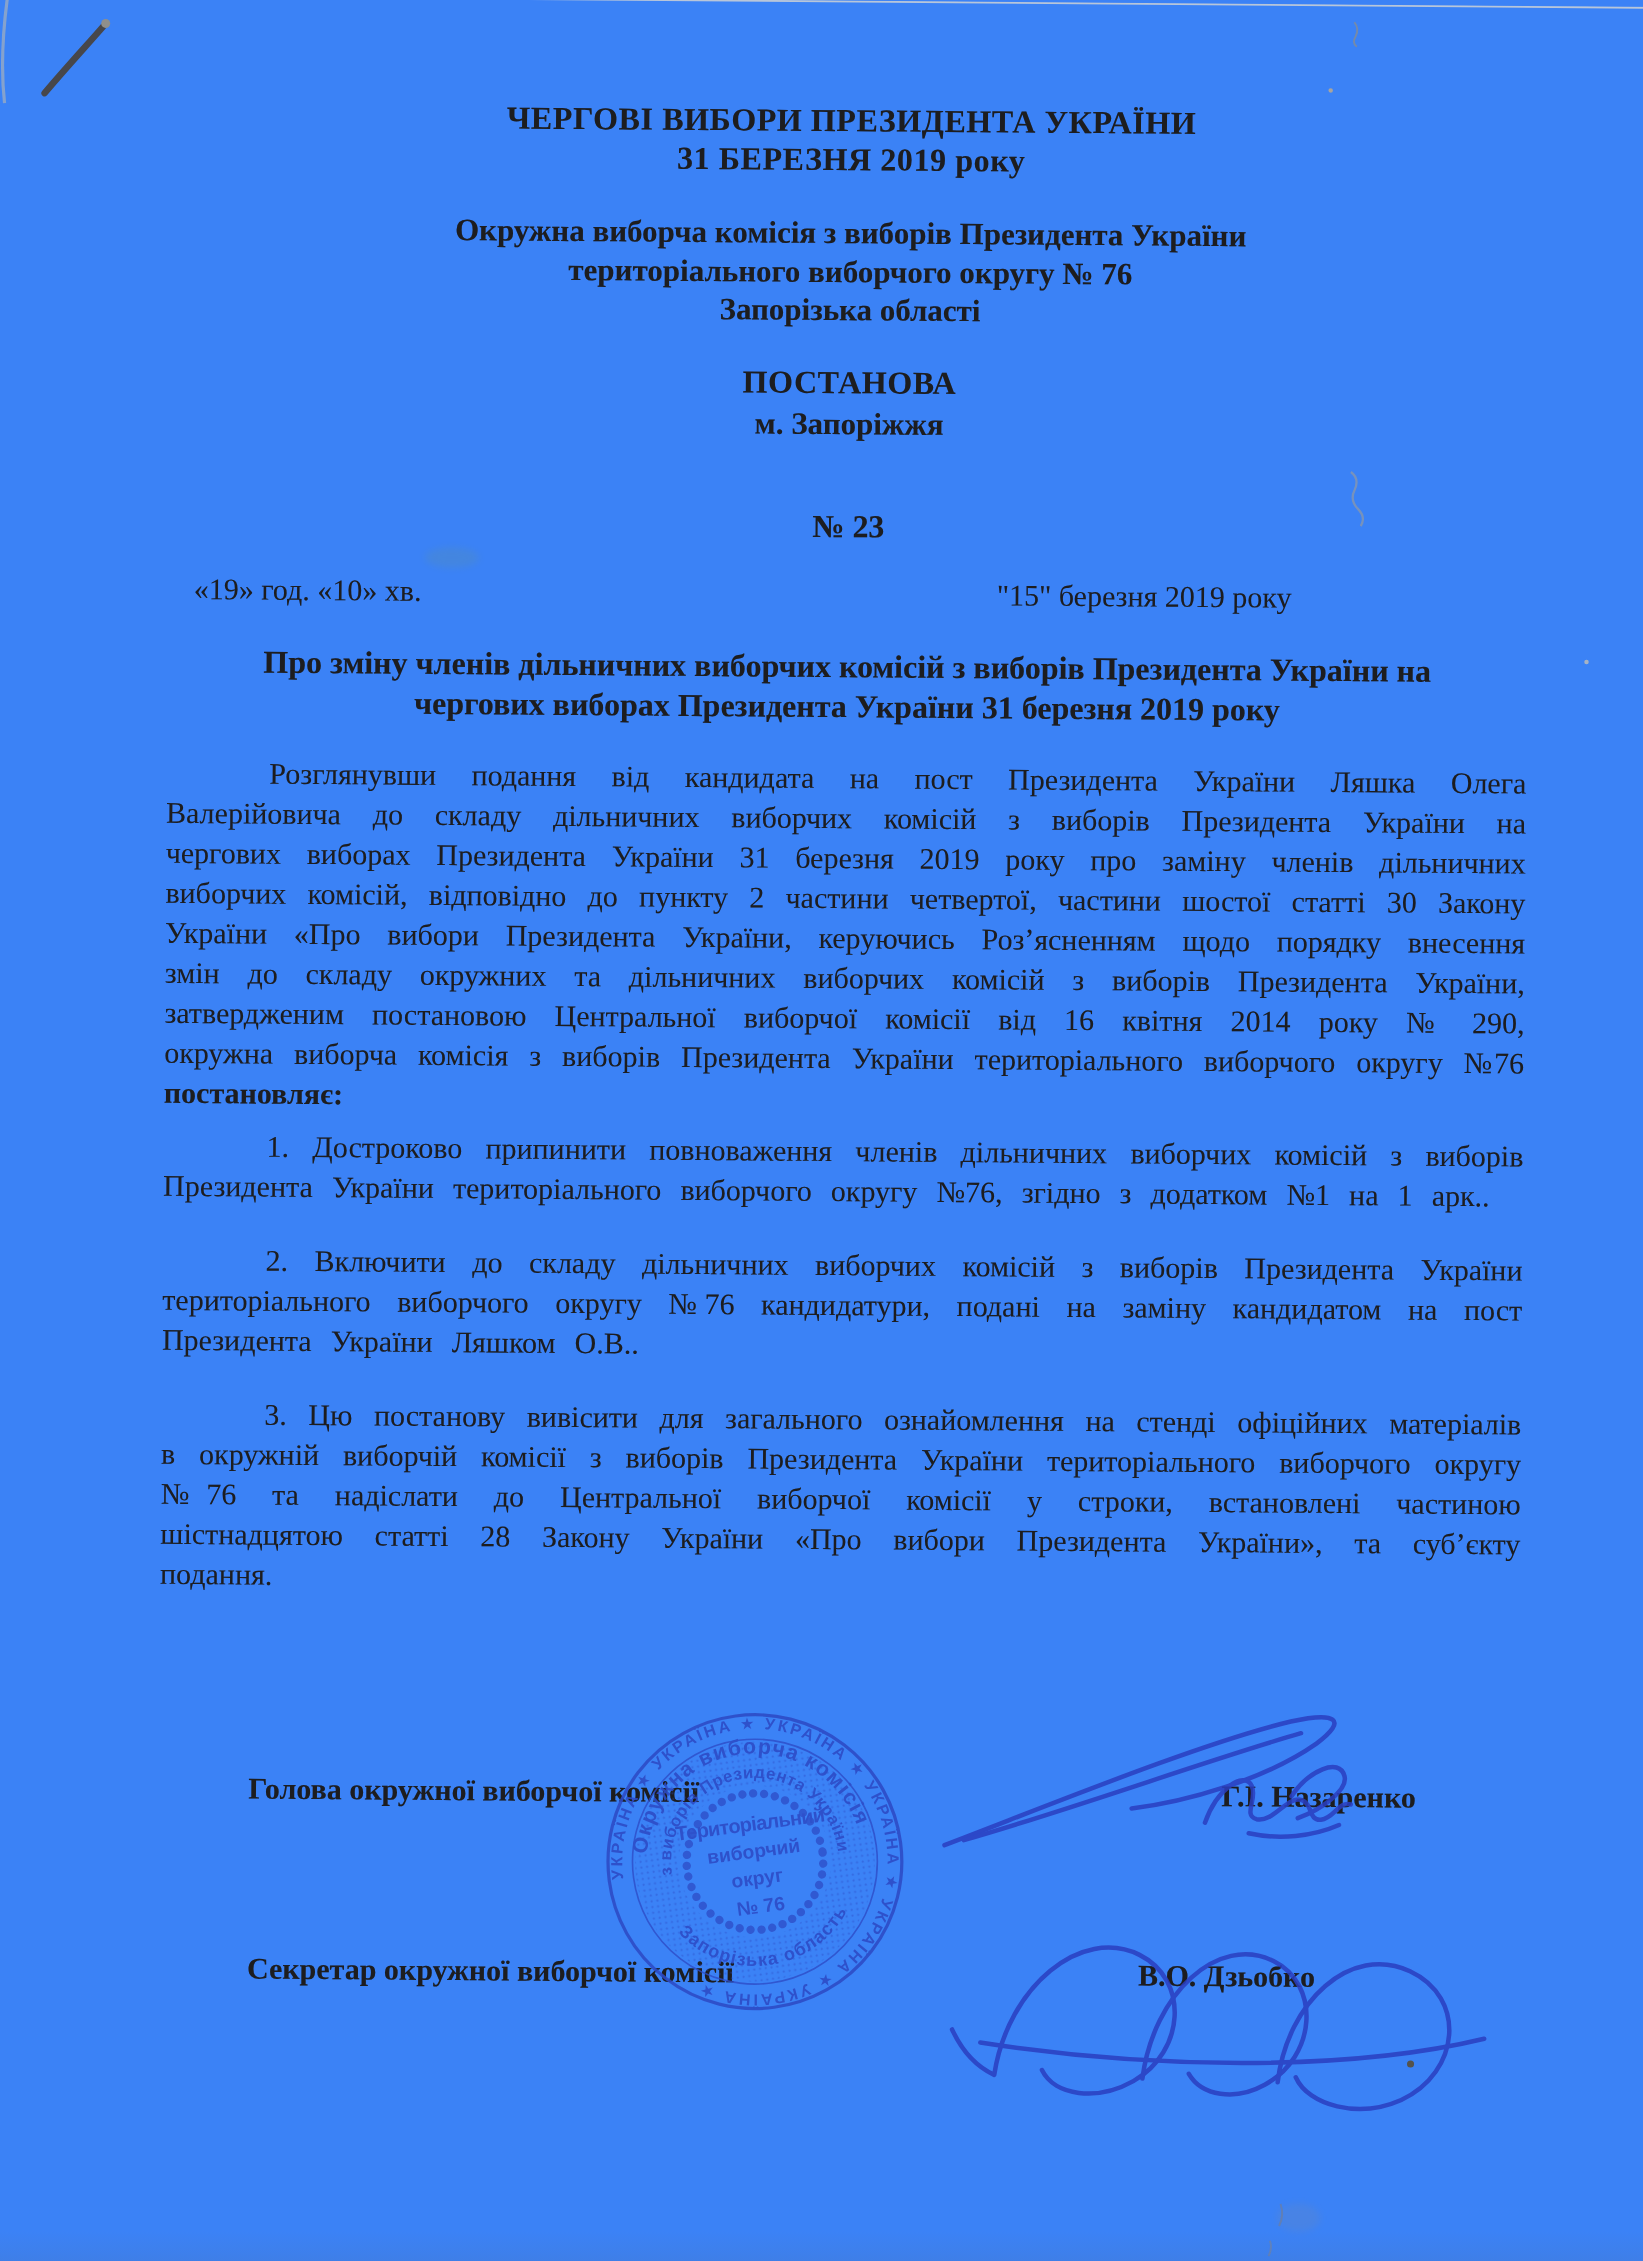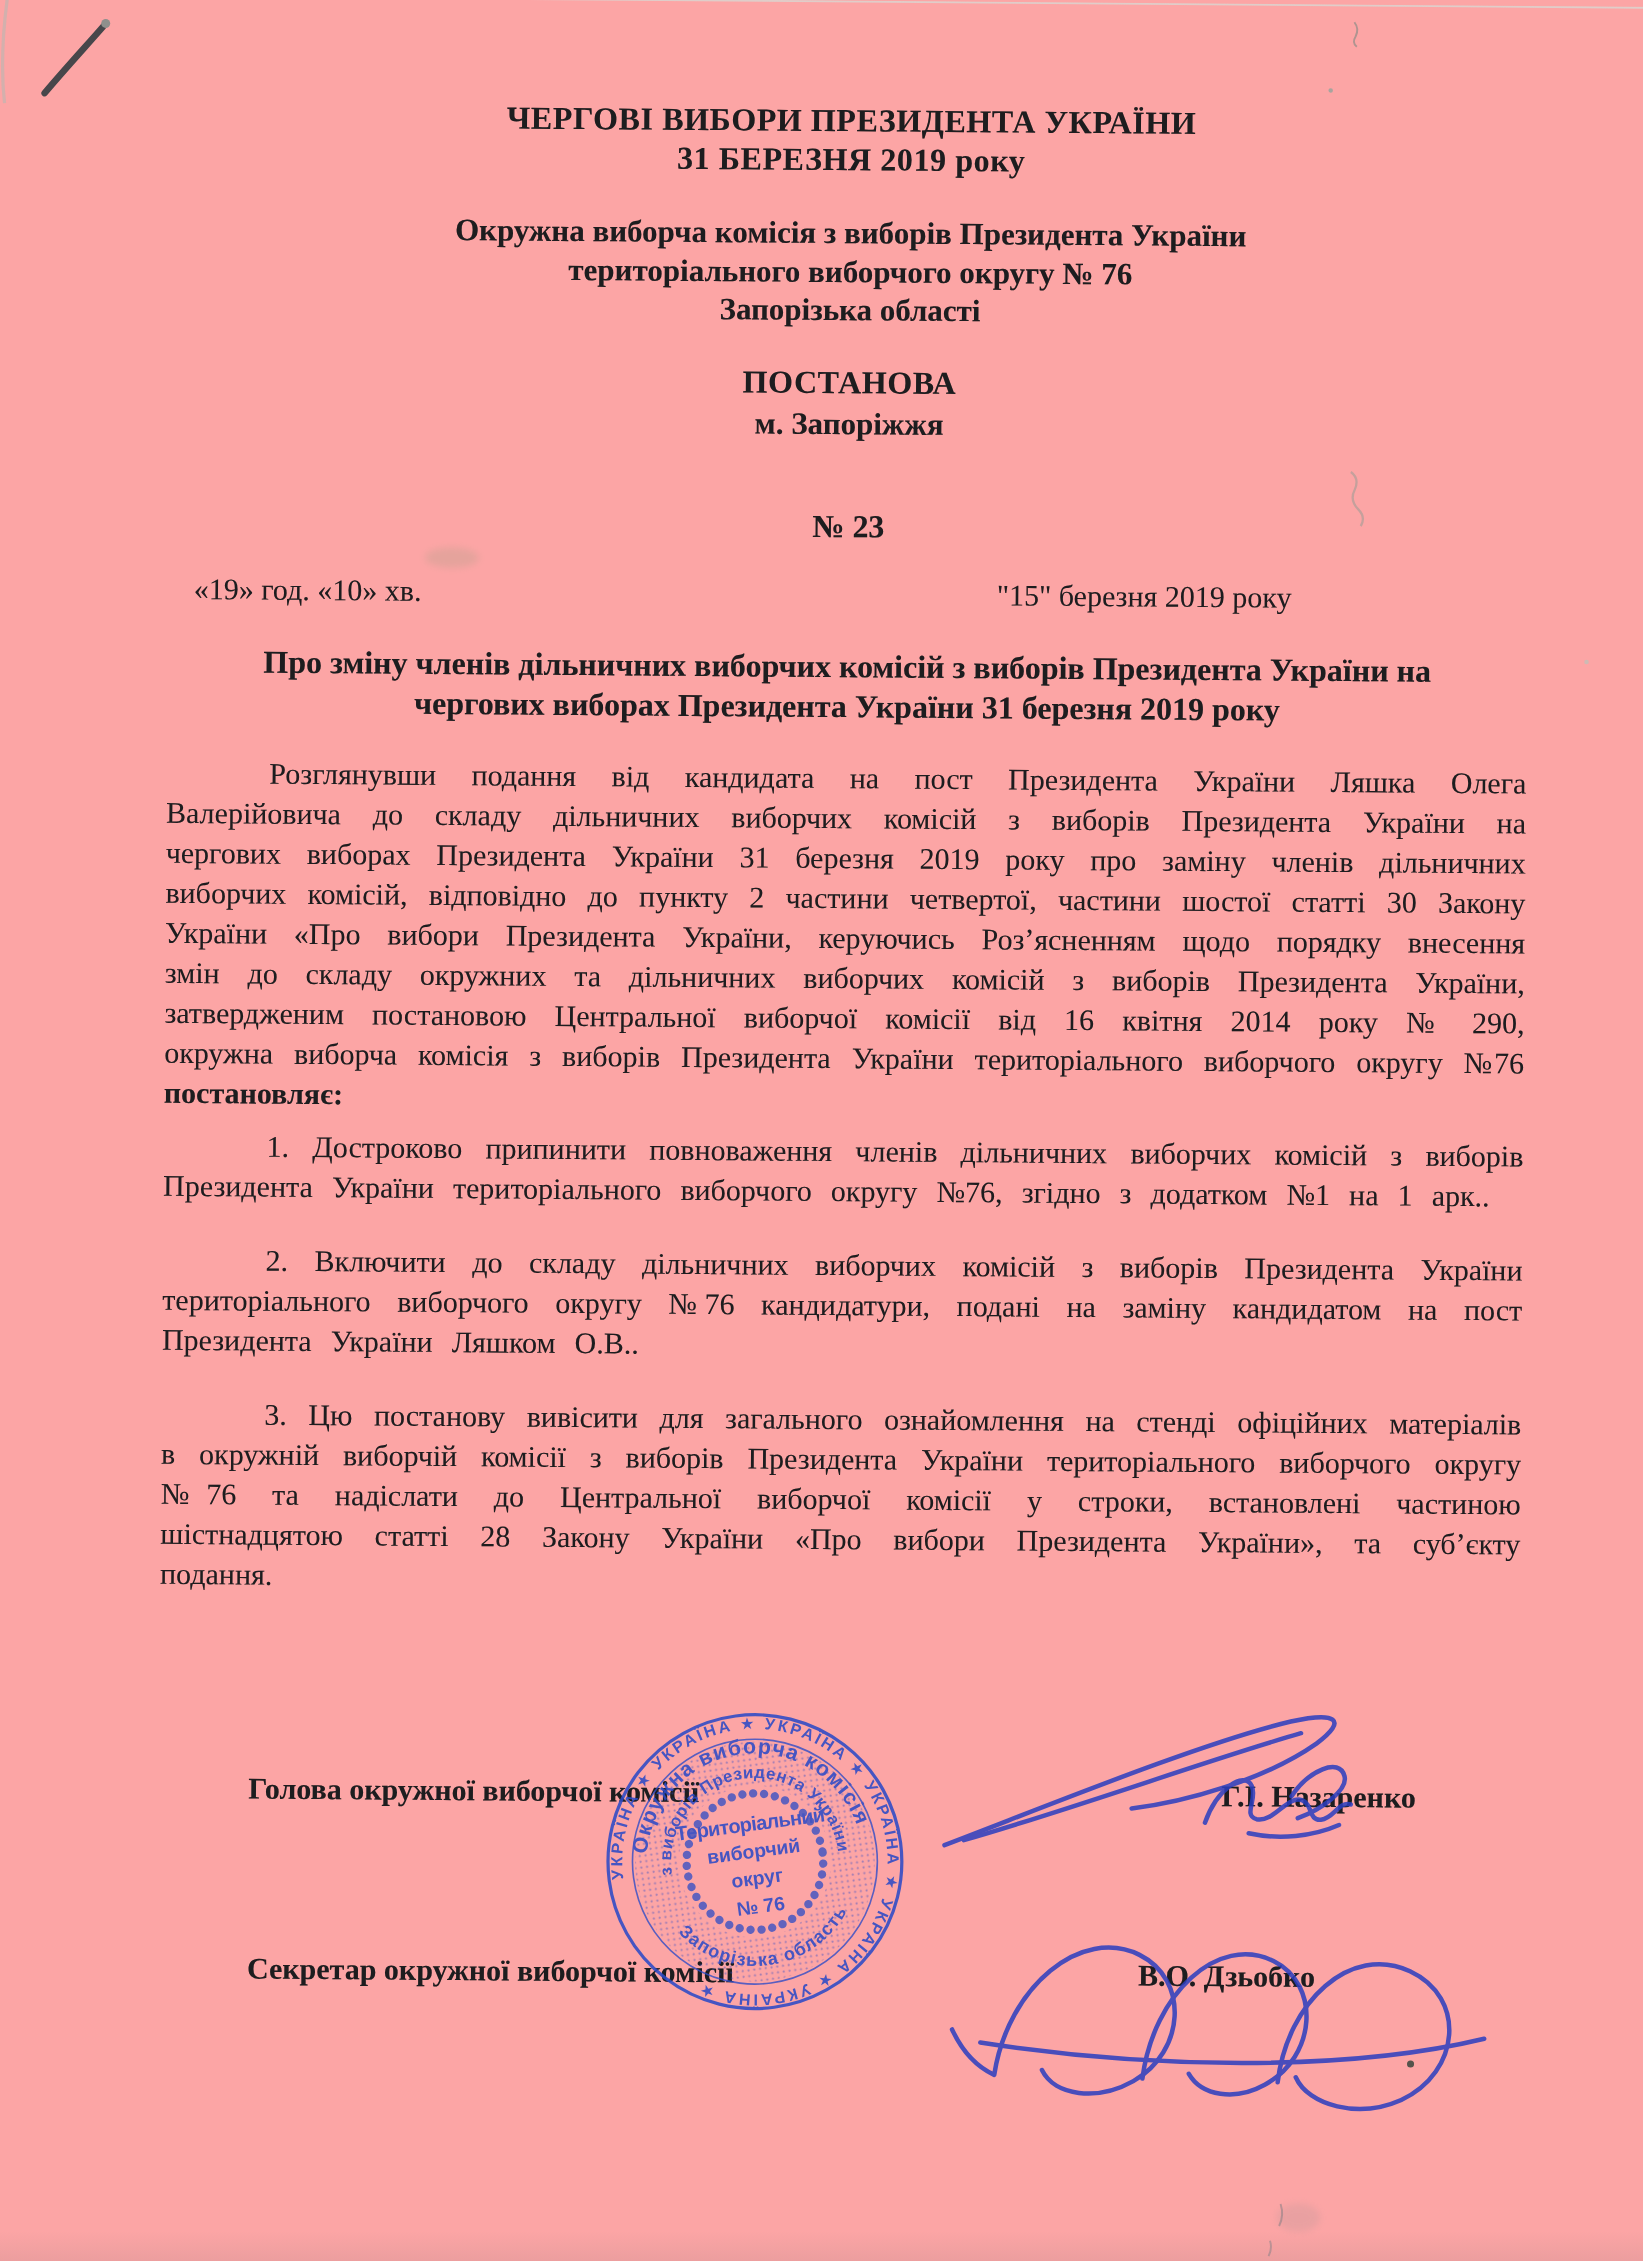--- a/index.html
+++ b/index.html
@@ -1,16 +1,16 @@
 <!DOCTYPE html>
 <html style="font-size:10.3px"><head>
 <meta charset="utf-8">
 <style>
   html,body{margin:0;padding:0;background:#e9e8e4;}
-  .page{position:relative;width:1643px;height:2261px;background:#fca5a5;overflow:hidden;
+  .page{position:relative;width:1643px;height:2261px;background:#3b82f6;overflow:hidden;
         font-family:"Liberation Serif","DejaVu Serif",serif;color:#1d1d1f;}
   .page::after{content:"";position:absolute;left:0;right:0;bottom:0;height:30px;
         background:linear-gradient(to bottom,rgba(95,95,100,0),rgba(95,95,100,0.10));pointer-events:none;}
   .rot{position:absolute;inset:0;transform:rotate(0.45deg);transform-origin:822px 193px;}
   .col{position:absolute;left:171px;top:0;width:1360px;height:2261px;}
   .cline{position:absolute;left:0;width:100%;text-align:center;font-weight:bold;white-space:nowrap;
          text-shadow:0 0 0.6px rgba(25,25,28,.30);}
   .h1{font-size:32px;line-height:39px;letter-spacing:0.6px;}
   .h2{font-size:31px;line-height:37px;}
   .num{font-size:32px;}

